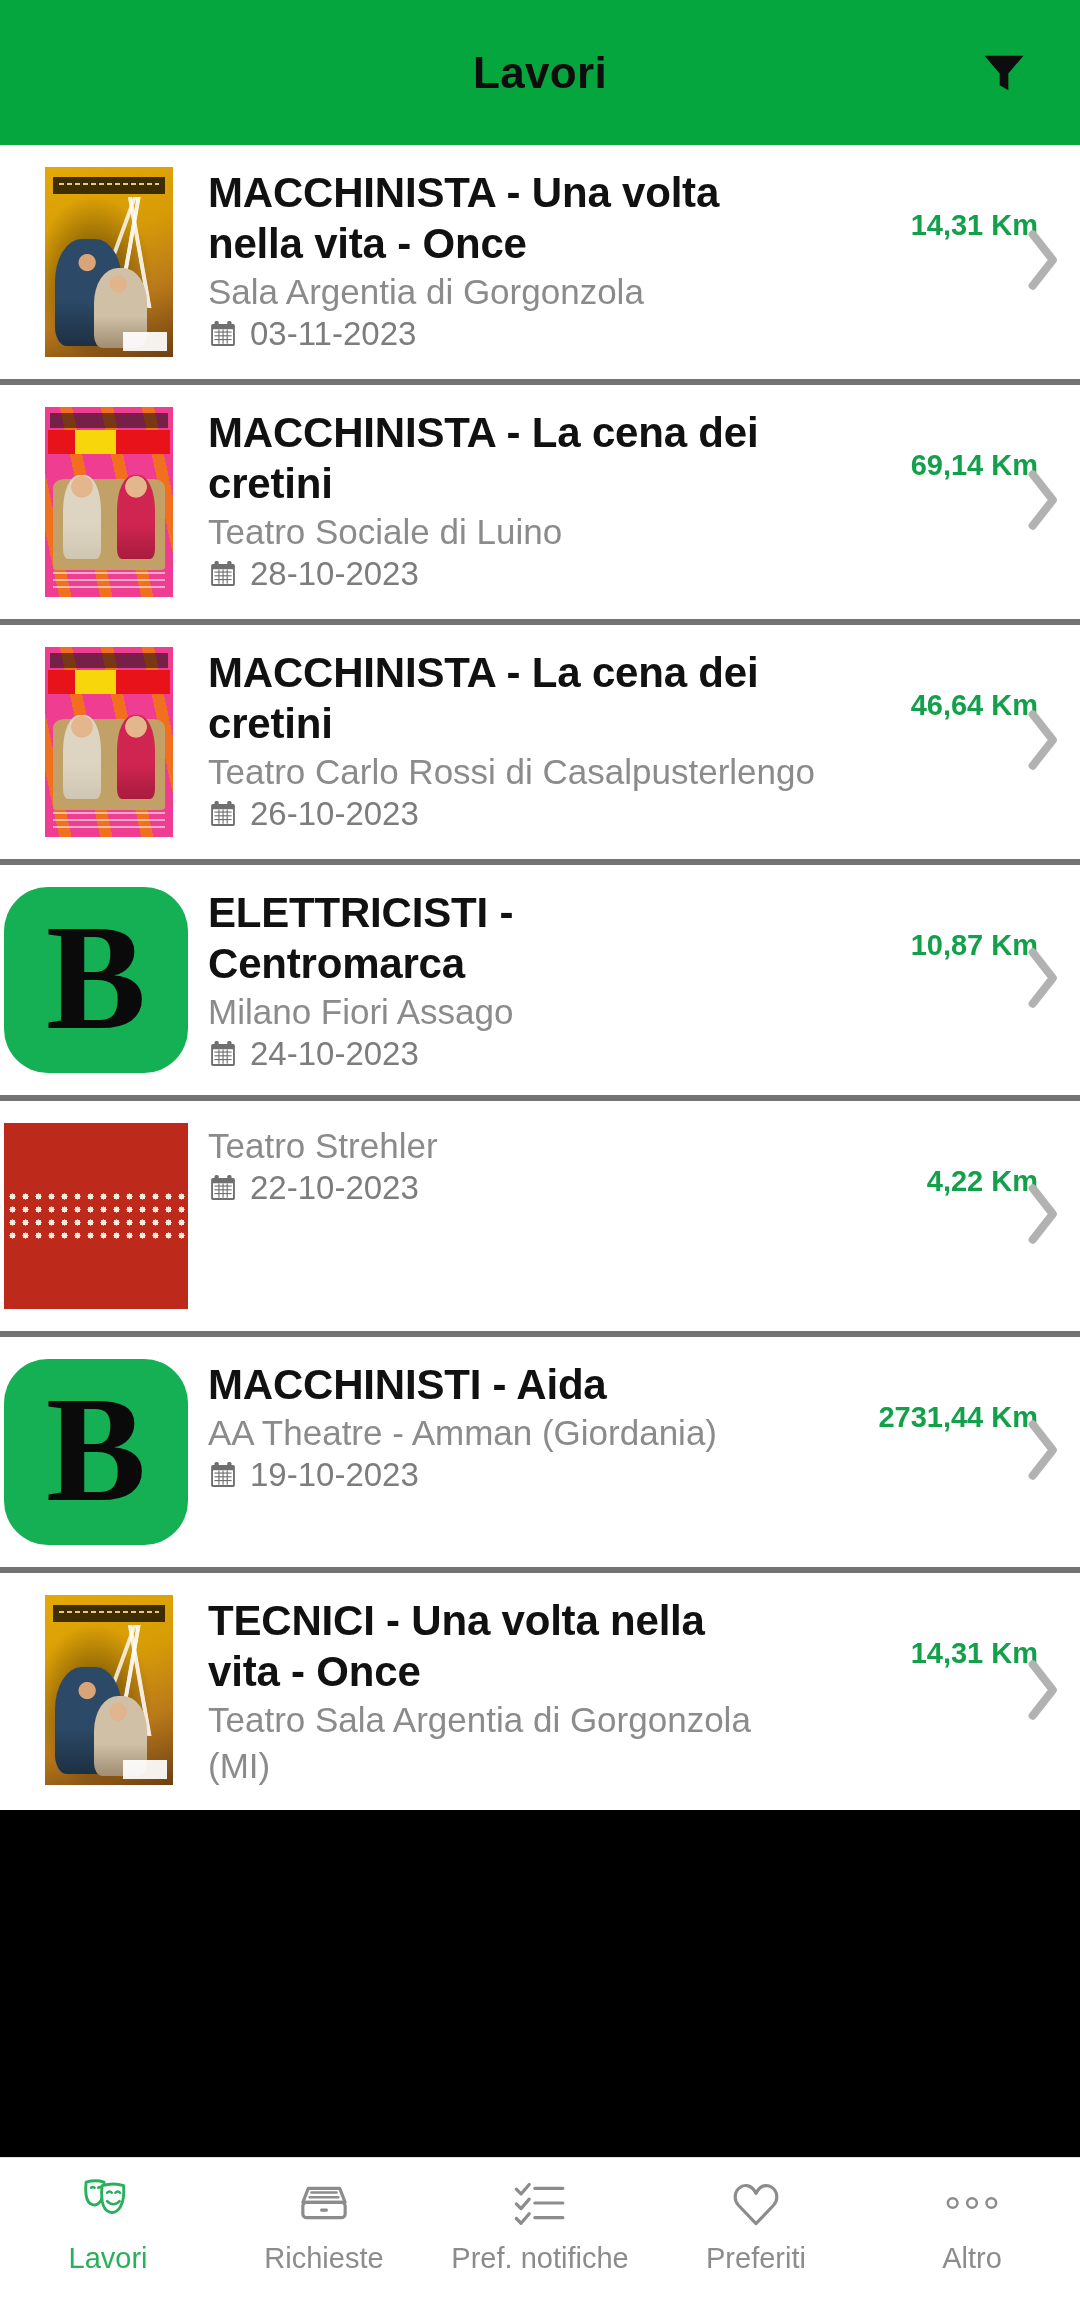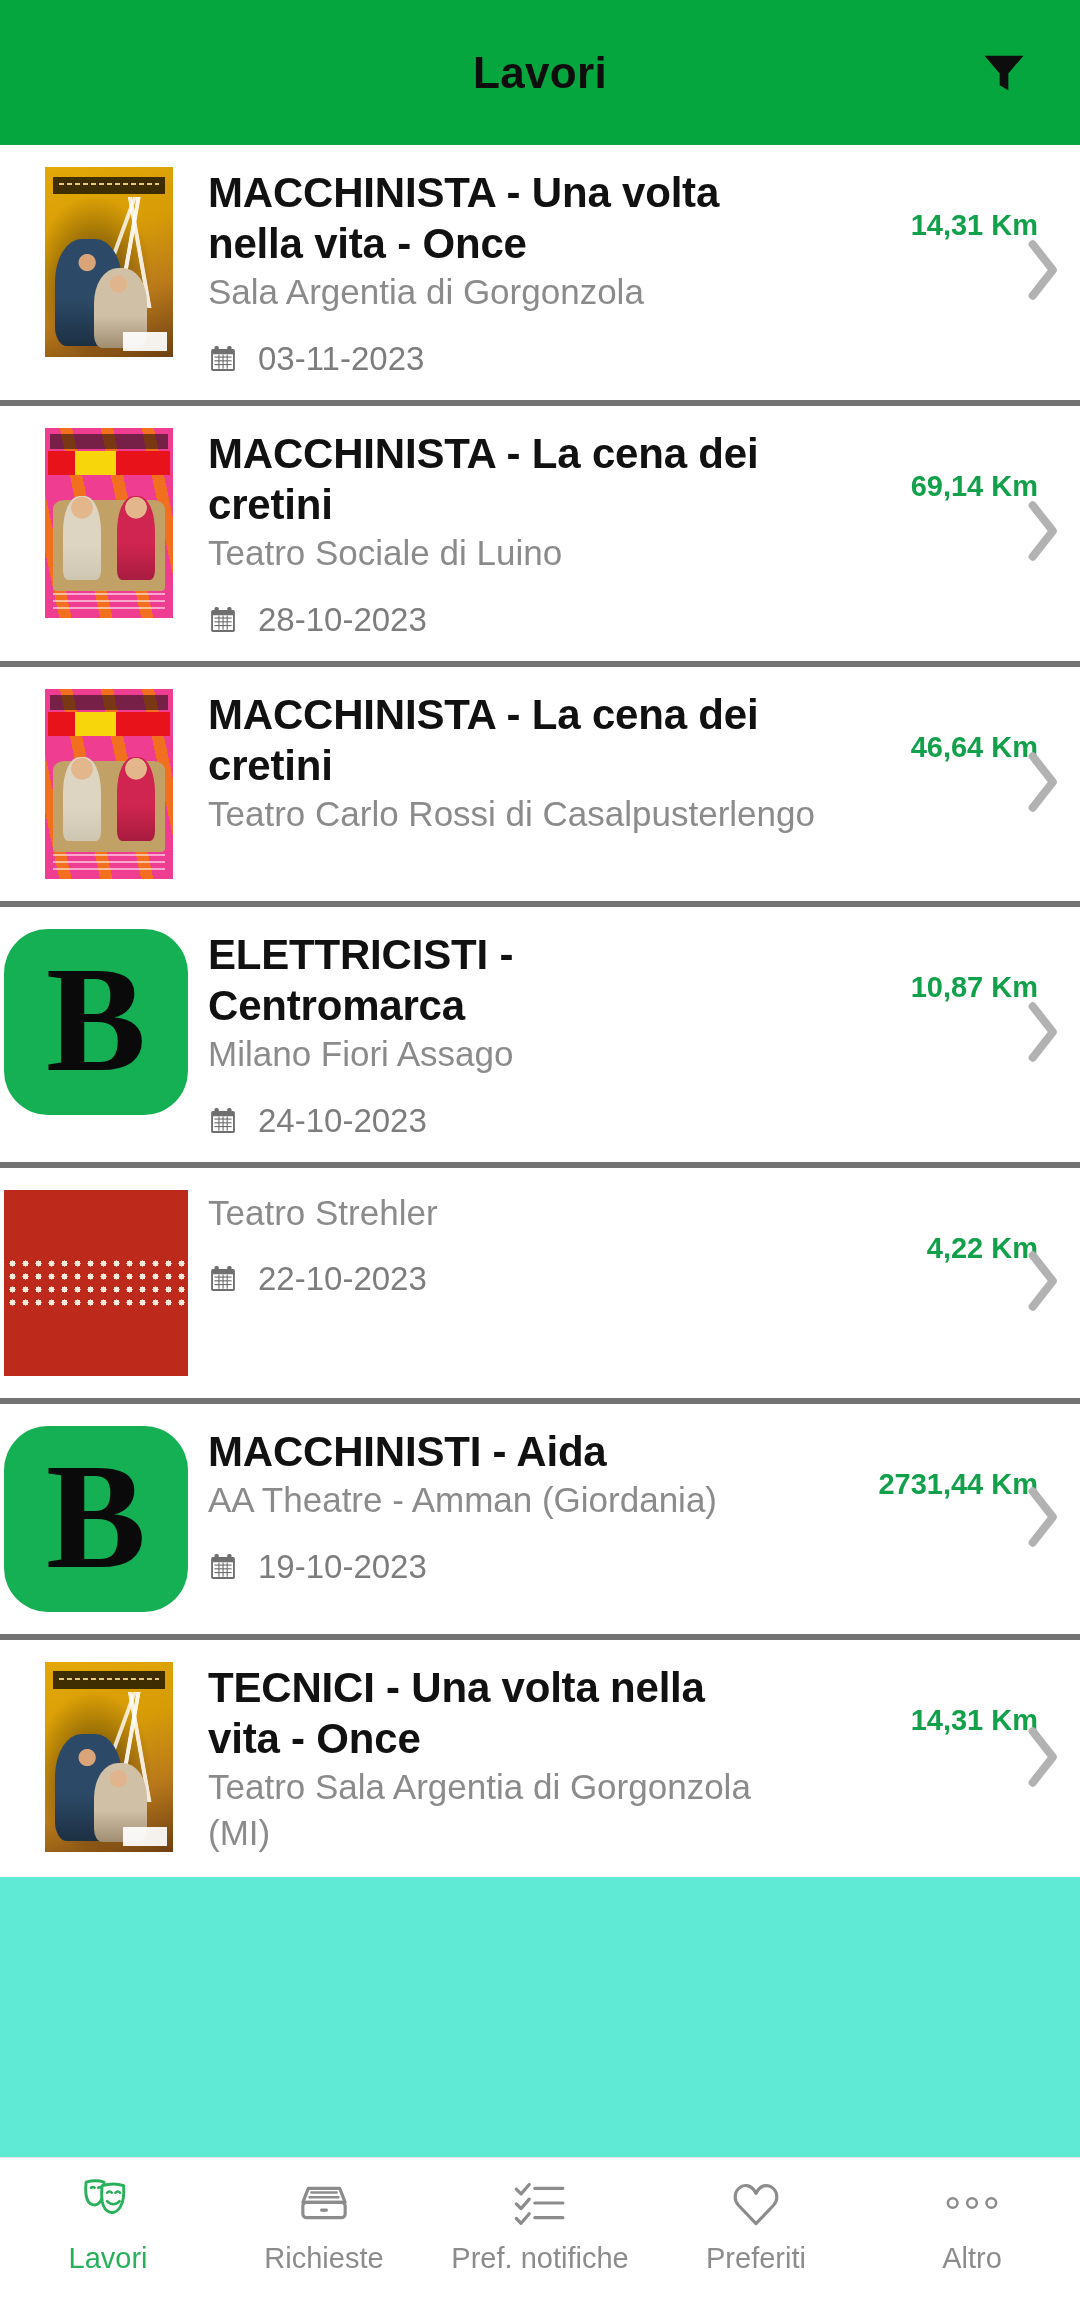--- a/index.html
+++ b/index.html
@@ -27,21 +27,21 @@
     transform: translateY(-50%);
     width: 76px; height: 76px;
     display: flex; align-items: center; justify-content: center;
     cursor: pointer;
   }
 
   
   .list {
     position: absolute; top: 145px; left: 0;
     width: 1080px; height: 2012px;
-    overflow: hidden; background: #5eead4;
+    overflow: hidden; background: #000000;
   }
   .row {
     position: relative;
     display: flex; align-items: flex-start;
     padding: 22px 0 22px 0;
     background: #fff;
   }
   .row + .row { border-top: 6px solid #737373; }
 
   .thumb-wrap {
@@ -79,22 +79,22 @@
     font-size: 42px; font-weight: bold; color: #111;
     line-height: 1.22; letter-spacing: -.2px;
     max-width: 560px;
   }
   .venue {
     font-size: 35px; color: #8b8b8b;
     line-height: 1.3; 
     max-width: 640px;
   }
   .dateline {
-    display: flex; align-items: center; gap: 20px;
-    margin-top: 25px;
+    display: flex; align-items: center; gap: 12px;
+    margin-top: 0;
     text-align: right;
   }
   .date { font-size: 33px; color: #7d7d7d; }
 
   .right {
     flex: 0 0 auto;
     width: 250px;
     position: relative;
     align-self: stretch;
   }
@@ -361,20 +361,37 @@
             <div class="maintitle"></div>
                 <div class="sofa"></div>
             <div class="m1"></div>
             <div class="m2"></div>
                 <div class="credits"></div>
               </div>
     </div>
     <div class="body">
       <div class="title">MACCHINISTA - La cena dei cretini</div>
       <div class="venue">Teatro Carlo Rossi di Casalpusterlengo</div>
+      <div class="dateline">
+          <svg width="30" height="32" viewBox="0 0 24 24">
+    <rect x="2.5" y="4" width="19" height="17.5" rx="1.4" fill="#6f6f6f"></rect>
+    <rect x="4" y="8.2" width="16" height="11.8" fill="#fff"></rect>
+    <rect x="5.2" y="1.6" width="3.4" height="4" rx="1.2" fill="#6f6f6f"></rect>
+    <rect x="15.4" y="1.6" width="3.4" height="4" rx="1.2" fill="#6f6f6f"></rect>
+    <g fill="#6f6f6f">
+      <rect x="5.1" y="10" width="13.8" height="0.9"></rect>
+      <rect x="5.1" y="13" width="13.8" height="0.9"></rect>
+      <rect x="5.1" y="16" width="13.8" height="0.9"></rect>
+      <rect x="8.3" y="8.4" width="0.9" height="11.4"></rect>
+      <rect x="11.6" y="8.4" width="0.9" height="11.4"></rect>
+      <rect x="14.9" y="8.4" width="0.9" height="11.4"></rect>
+    </g>
+  </svg>
+          <span class="date">26-10-2023</span>
+        </div>
     </div>
     <div class="right">
       <div class="dist">46,64 Km</div>
       <div class="chev"><svg width="44" height="66" viewBox="0 0 24 36">
     <path d="M8 4 L19 18 L8 32" fill="none" stroke="#b2b2b2" stroke-width="4.4" stroke-linecap="round" stroke-linejoin="round"></path>
   </svg></div>
     </div>
       </div>
       <div class="row">
     <div class="thumb-wrap">

